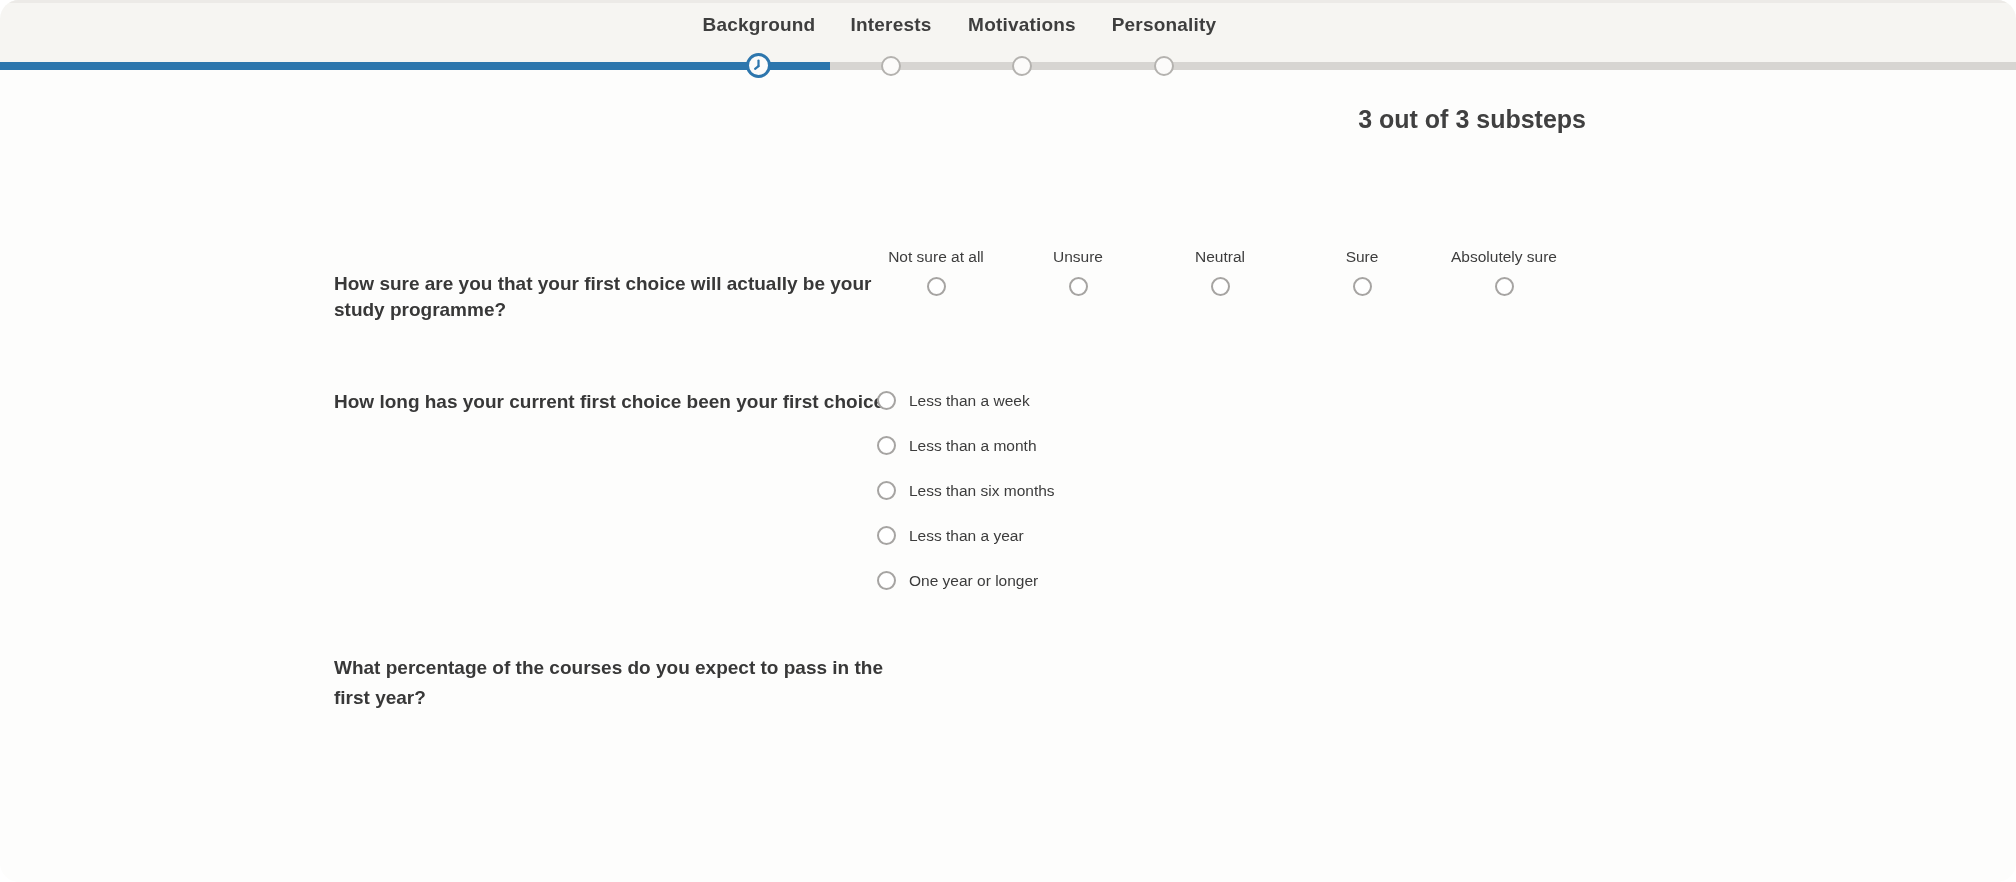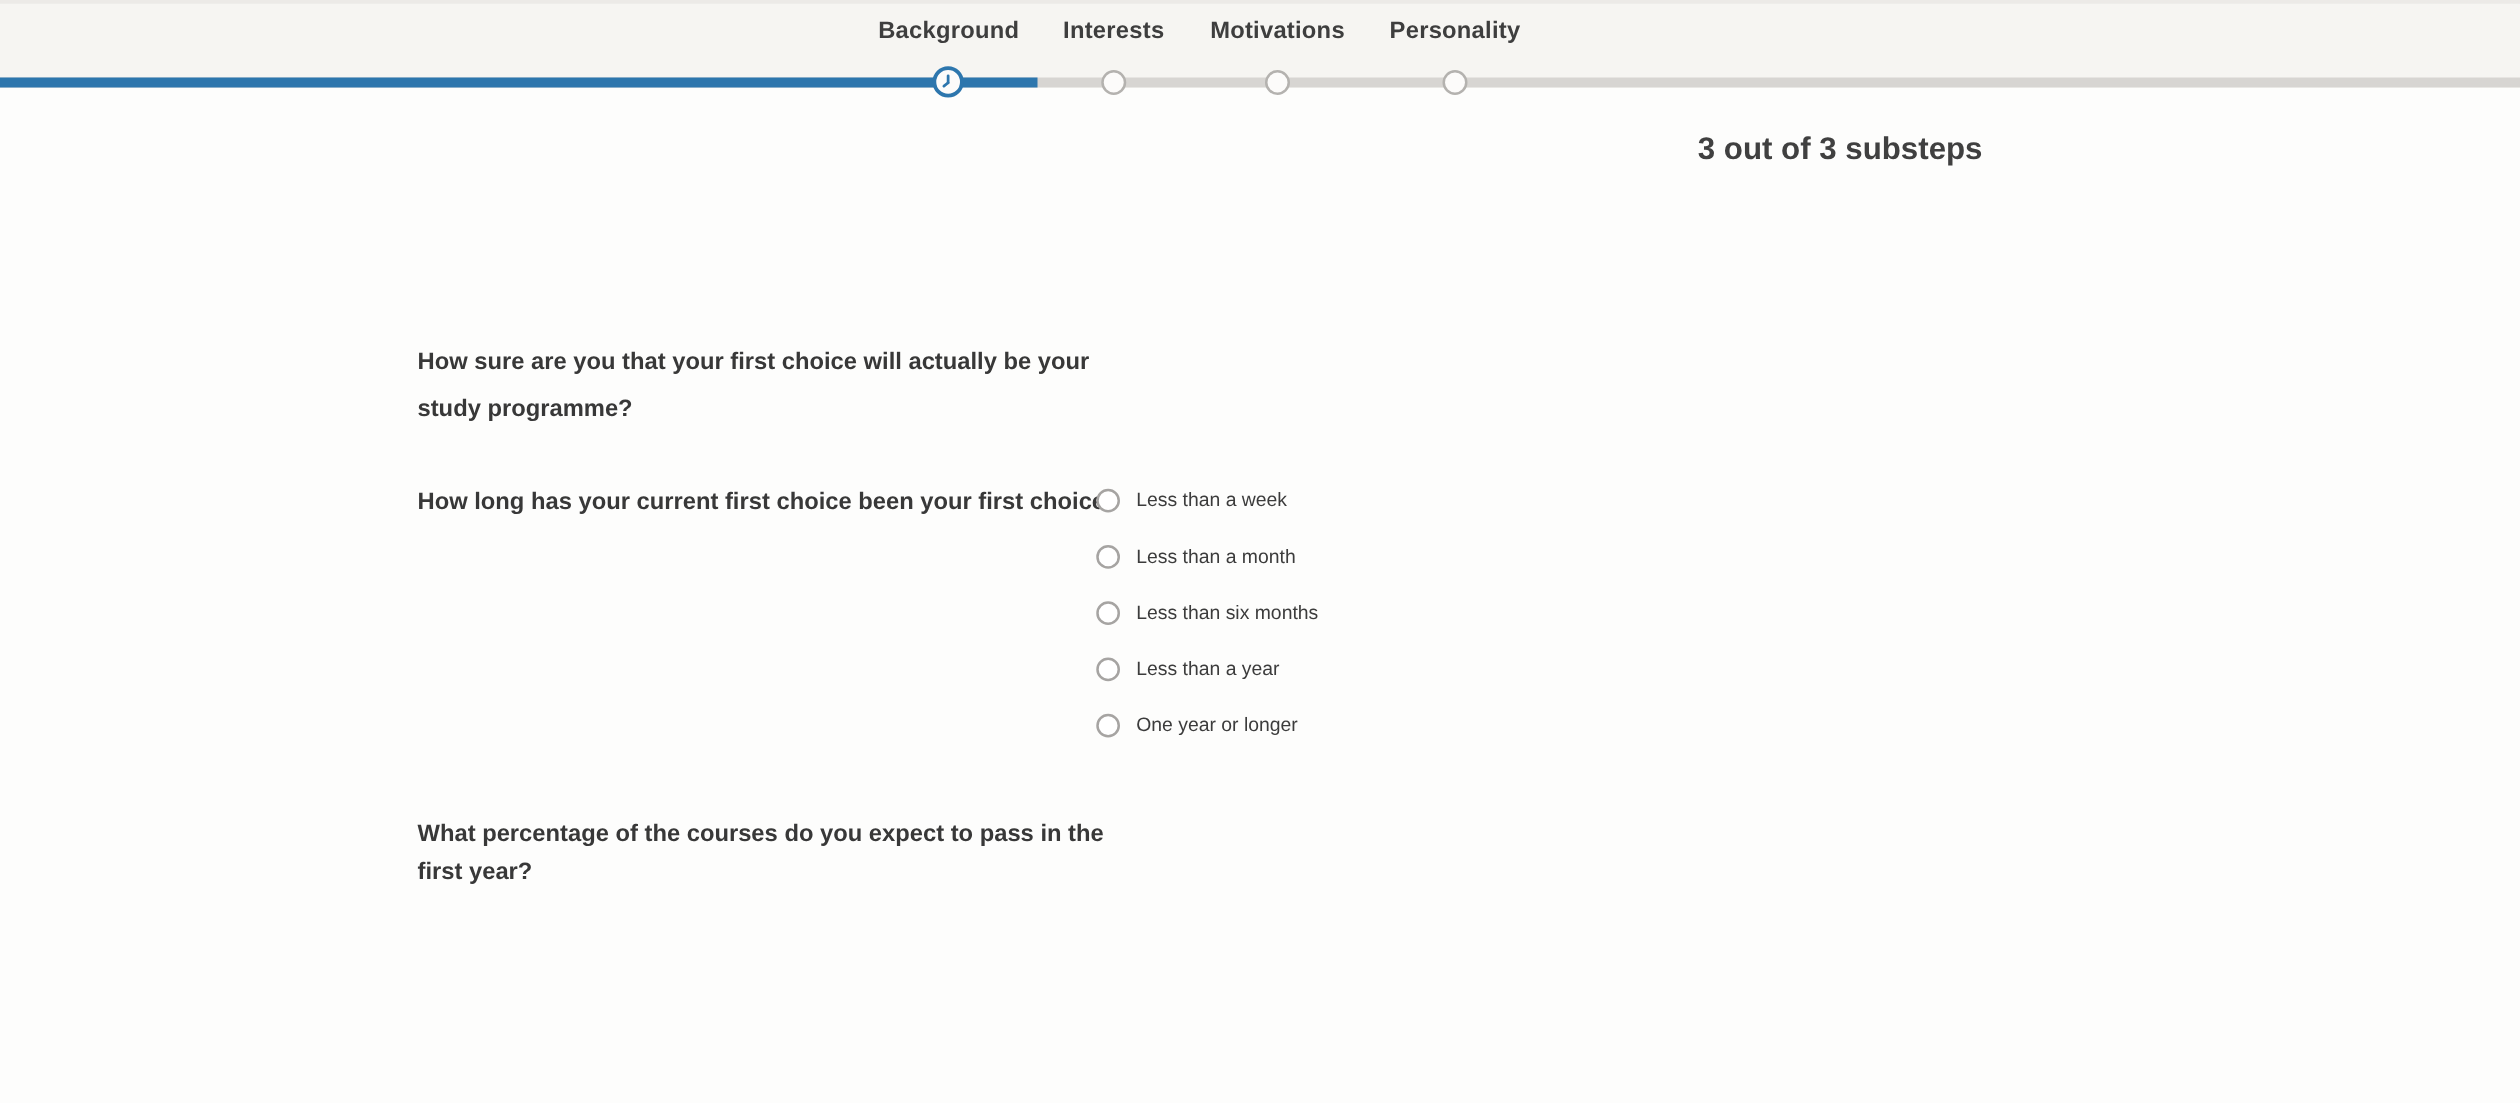--- a/index.html
+++ b/index.html
@@ -1,18 +1,18 @@
 <!DOCTYPE html>
 <html><head>
 <meta charset="utf-8">
 <style>
   html,body{margin:0;padding:0;background:#ffffff;}
   #screen{
     position:relative;width:2016px;height:882px;overflow:hidden;
-    background:#fdfdfc;font-family:"Liberation Sans",sans-serif;
+    background:#fdfdfc;font-family:"Liberation Sans",sans-serif;border-radius:19px;
     -webkit-font-smoothing:antialiased;
   }
   
   .header{
     position:absolute;top:0;left:0;width:2016px;height:70px;
     background:#f6f5f2;border-top:3px solid #eceae7;box-sizing:border-box;
   }
   .track{position:absolute;top:62px;left:0;width:2016px;height:8px;background:#d7d5d2;}
   .track-fill{position:absolute;top:0;left:0;height:8px;background:#2d76ad;}
   .step-label{
@@ -29,21 +29,21 @@
   .substeps{
     position:absolute;top:105px;left:986px;width:600px;text-align:right;
     font-size:25px;font-weight:bold;color:#404040;
   }
   .intro{
     position:absolute;top:170px;left:334px;width:1250px;
     font-size:17px;color:#3b3b3b;
   }
   .question{
     position:absolute;left:334px;width:565px;
-    font-size:19px;font-weight:bold;color:#383838;line-height:38px;
+    font-size:19px;font-weight:bold;color:#383838;line-height:26px;
   }
   .q1{top:271px;}
   .q2{top:391px;width:640px;line-height:22px;}
   .q3{top:653px;line-height:30px;}
   
   .scale{
     position:absolute;top:247px;left:865px;width:710px;display:flex;
   }
   .scale-col{
     width:142px;display:flex;flex-direction:column;align-items:center;row-gap:11px;
@@ -84,20 +84,42 @@
   </div>
   <div class="step-dot inactive" style="left:881px;"></div>
   <div class="step-dot inactive" style="left:1012px;"></div>
   <div class="step-dot inactive" style="left:1154px;"></div>
 
   <div class="substeps">3 out of 3 substeps</div>
 
 
   <div class="question q1">How sure are you that your first choice will actually be your study programme?</div>
 
+  <div class="scale">
+    <div class="scale-col">
+      <div class="lbl">Not sure at all</div>
+      <div class="radio"></div>
+    </div>
+    <div class="scale-col">
+      <div class="lbl">Unsure</div>
+      <div class="radio"></div>
+    </div>
+    <div class="scale-col">
+      <div class="lbl">Neutral</div>
+      <div class="radio"></div>
+    </div>
+    <div class="scale-col">
+      <div class="lbl">Sure</div>
+      <div class="radio"></div>
+    </div>
+    <div class="scale-col">
+      <div class="lbl">Absolutely sure</div>
+      <div class="radio"></div>
+    </div>
+  </div>
 
   <div class="question q2">How long has your current first choice been your first choice?</div>
 
   <div class="options opts-q2">
     <div class="opt-row">
       <div class="radio"></div>
       <div class="lbl">Less than a week</div>
     </div>
     <div class="opt-row">
       <div class="radio"></div>

